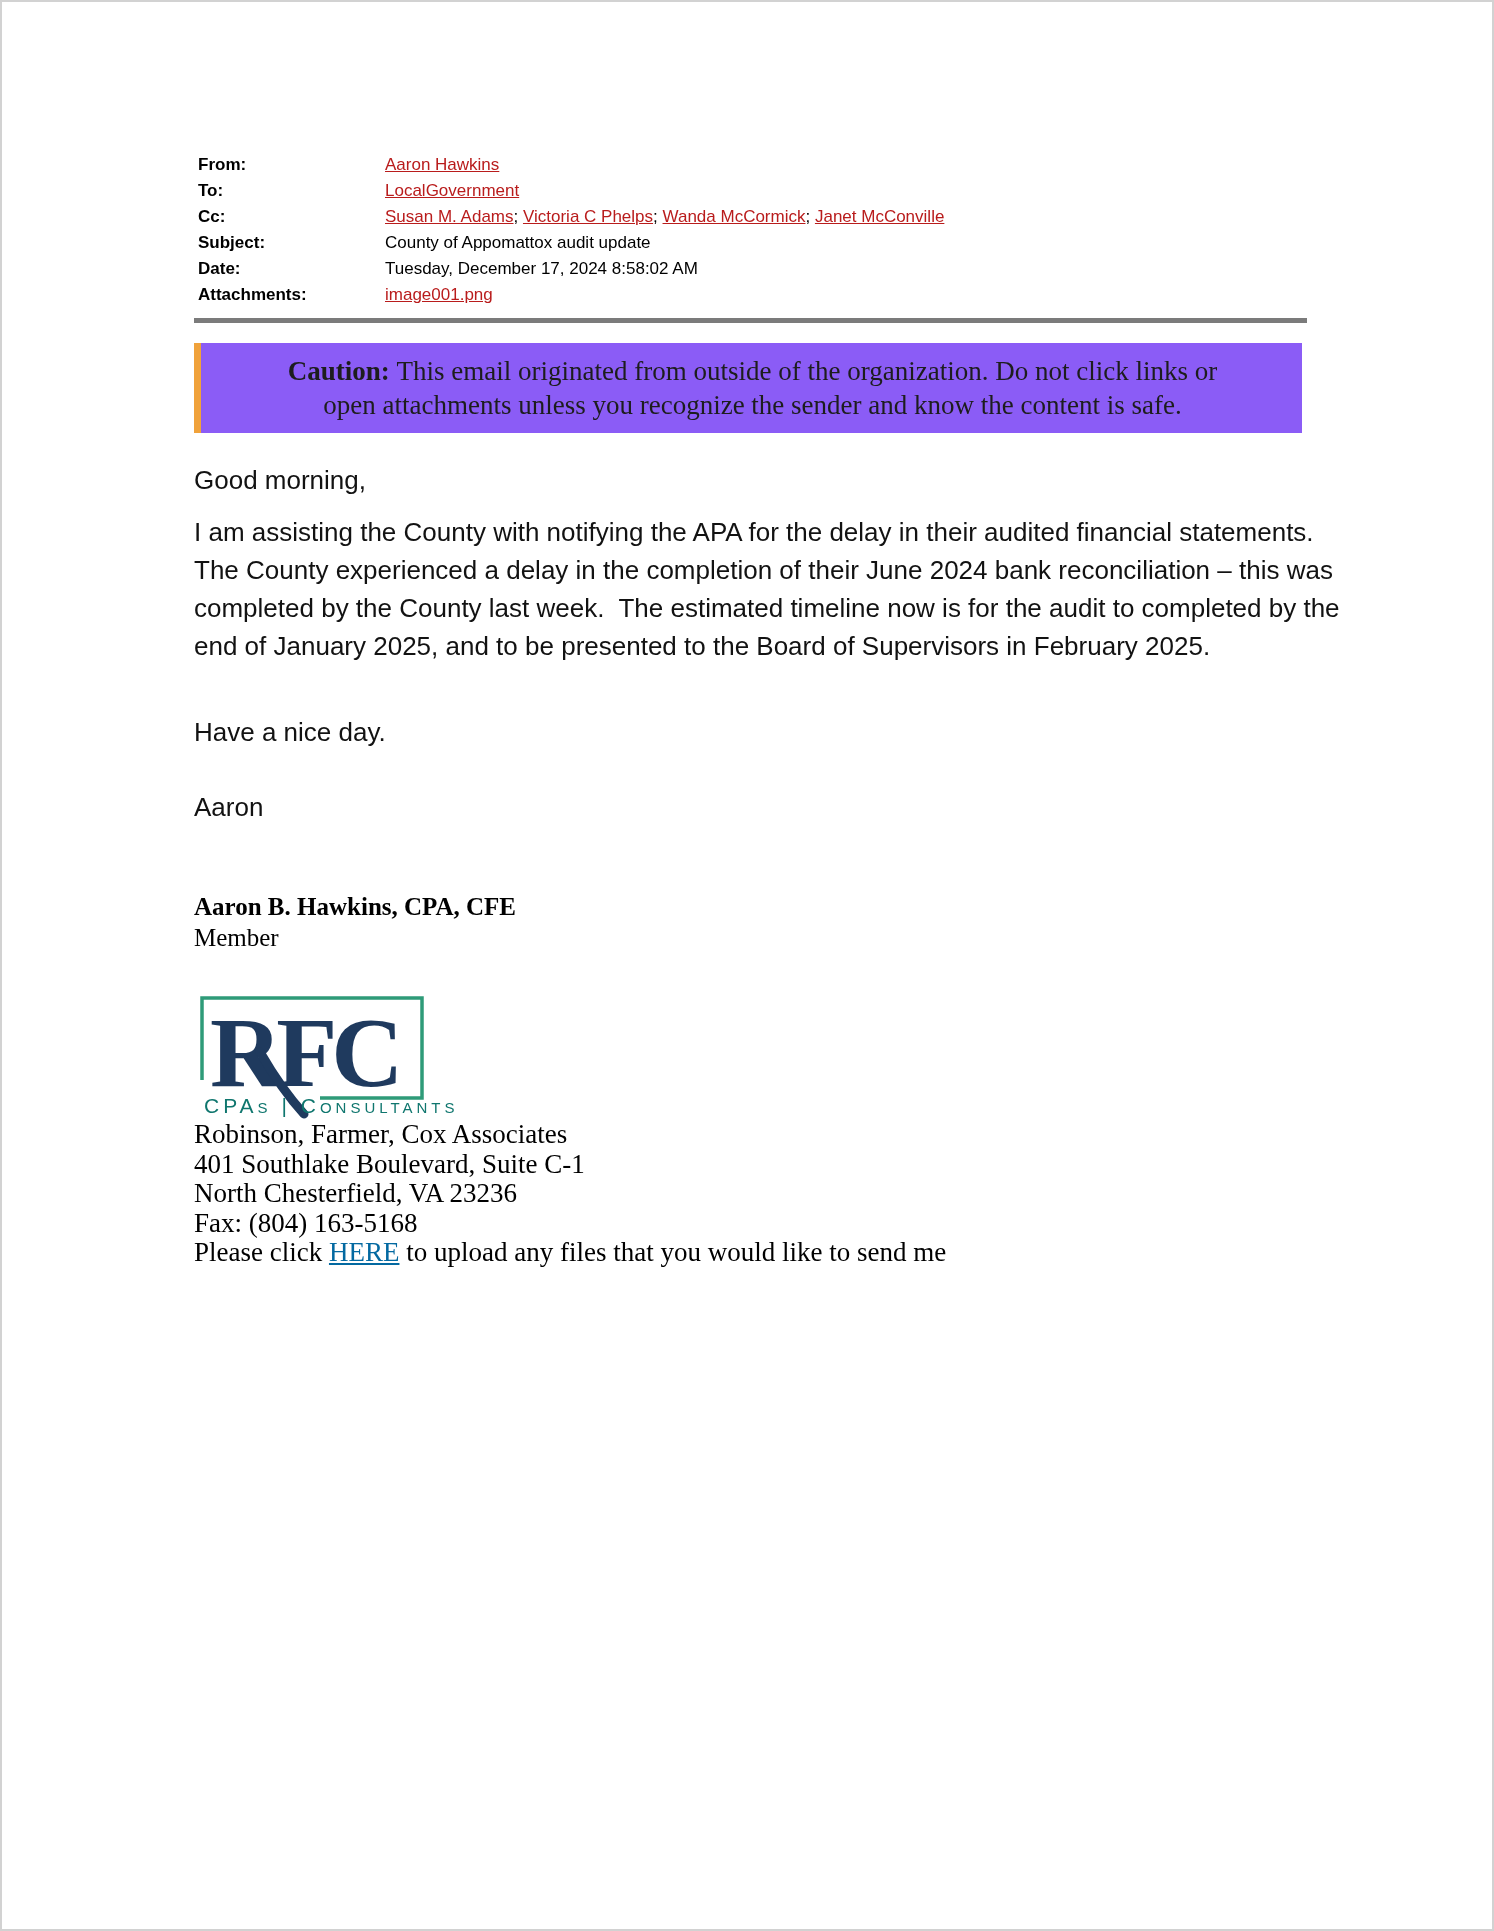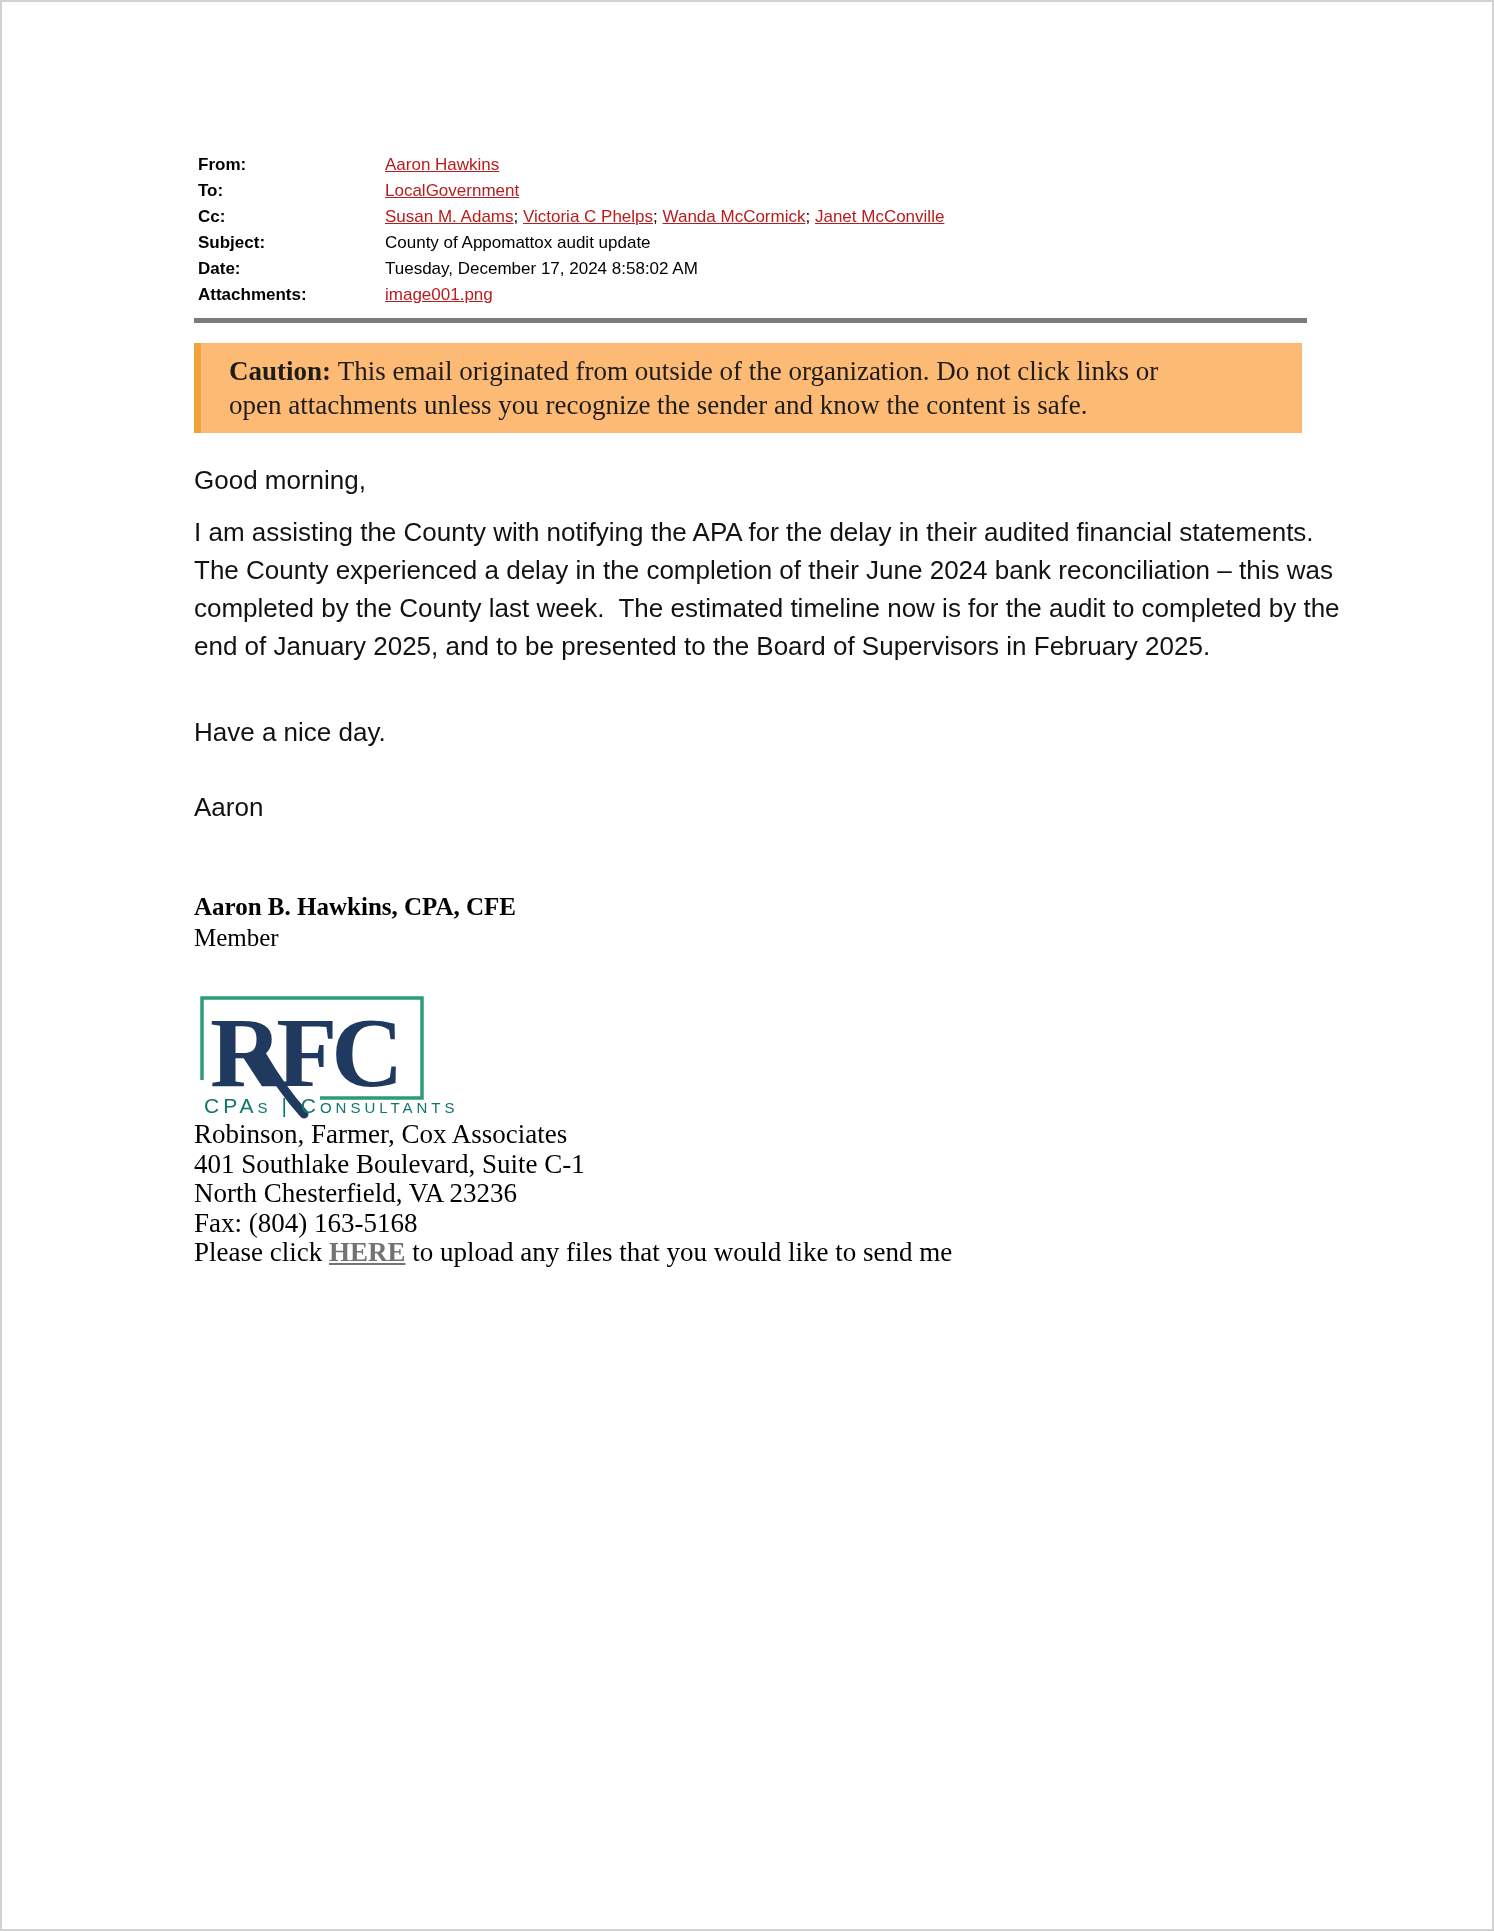--- a/index.html
+++ b/index.html
@@ -42,27 +42,28 @@
     margin: 10px 0 0 192px;
     width: 1113px;
     height: 5px;
     background: #7b7b7b;
   }
 
   
   .caution {
     margin: 20px 0 0 192px;
     width: 1108px;
-    background: #fdba74;
+    background: #8b5cf6;
     border-left: 7px solid #f0a23b;
     padding: 11px 26px 11px 28px;
     font-family: "Liberation Serif", serif;
     font-size: 27px;
     line-height: 34px;
     color: #1d1d1d;
+    text-align: center;
   }
   .caution-label { font-weight: bold; }
   .caution-text { white-space: pre-line; }
 
   
   .body-text {
     margin-left: 192px;
     width: 1260px;
     font-size: 26px;
     line-height: 38px;
@@ -103,24 +104,23 @@
   }
 
   .address-block {
     margin: 0 0 0 192px;
     font-family: "Liberation Serif", serif;
     font-size: 27px;
     line-height: 29.5px;
     color: #000000;
   }
   a.here-link, a.here-link:visited {
-    color: #737373;
+    color: #0369a1;
     text-decoration: underline;
     cursor: pointer;
-    font-weight: bold;
   }
 </style>
 </head>
 <body>
 
 <div class="mail-header">
   <div class="hdr-row">
     <span class="hdr-label">From:</span>
     <span class="hdr-value"><a class="mail-link">Aaron Hawkins</a></span>
   </div>

